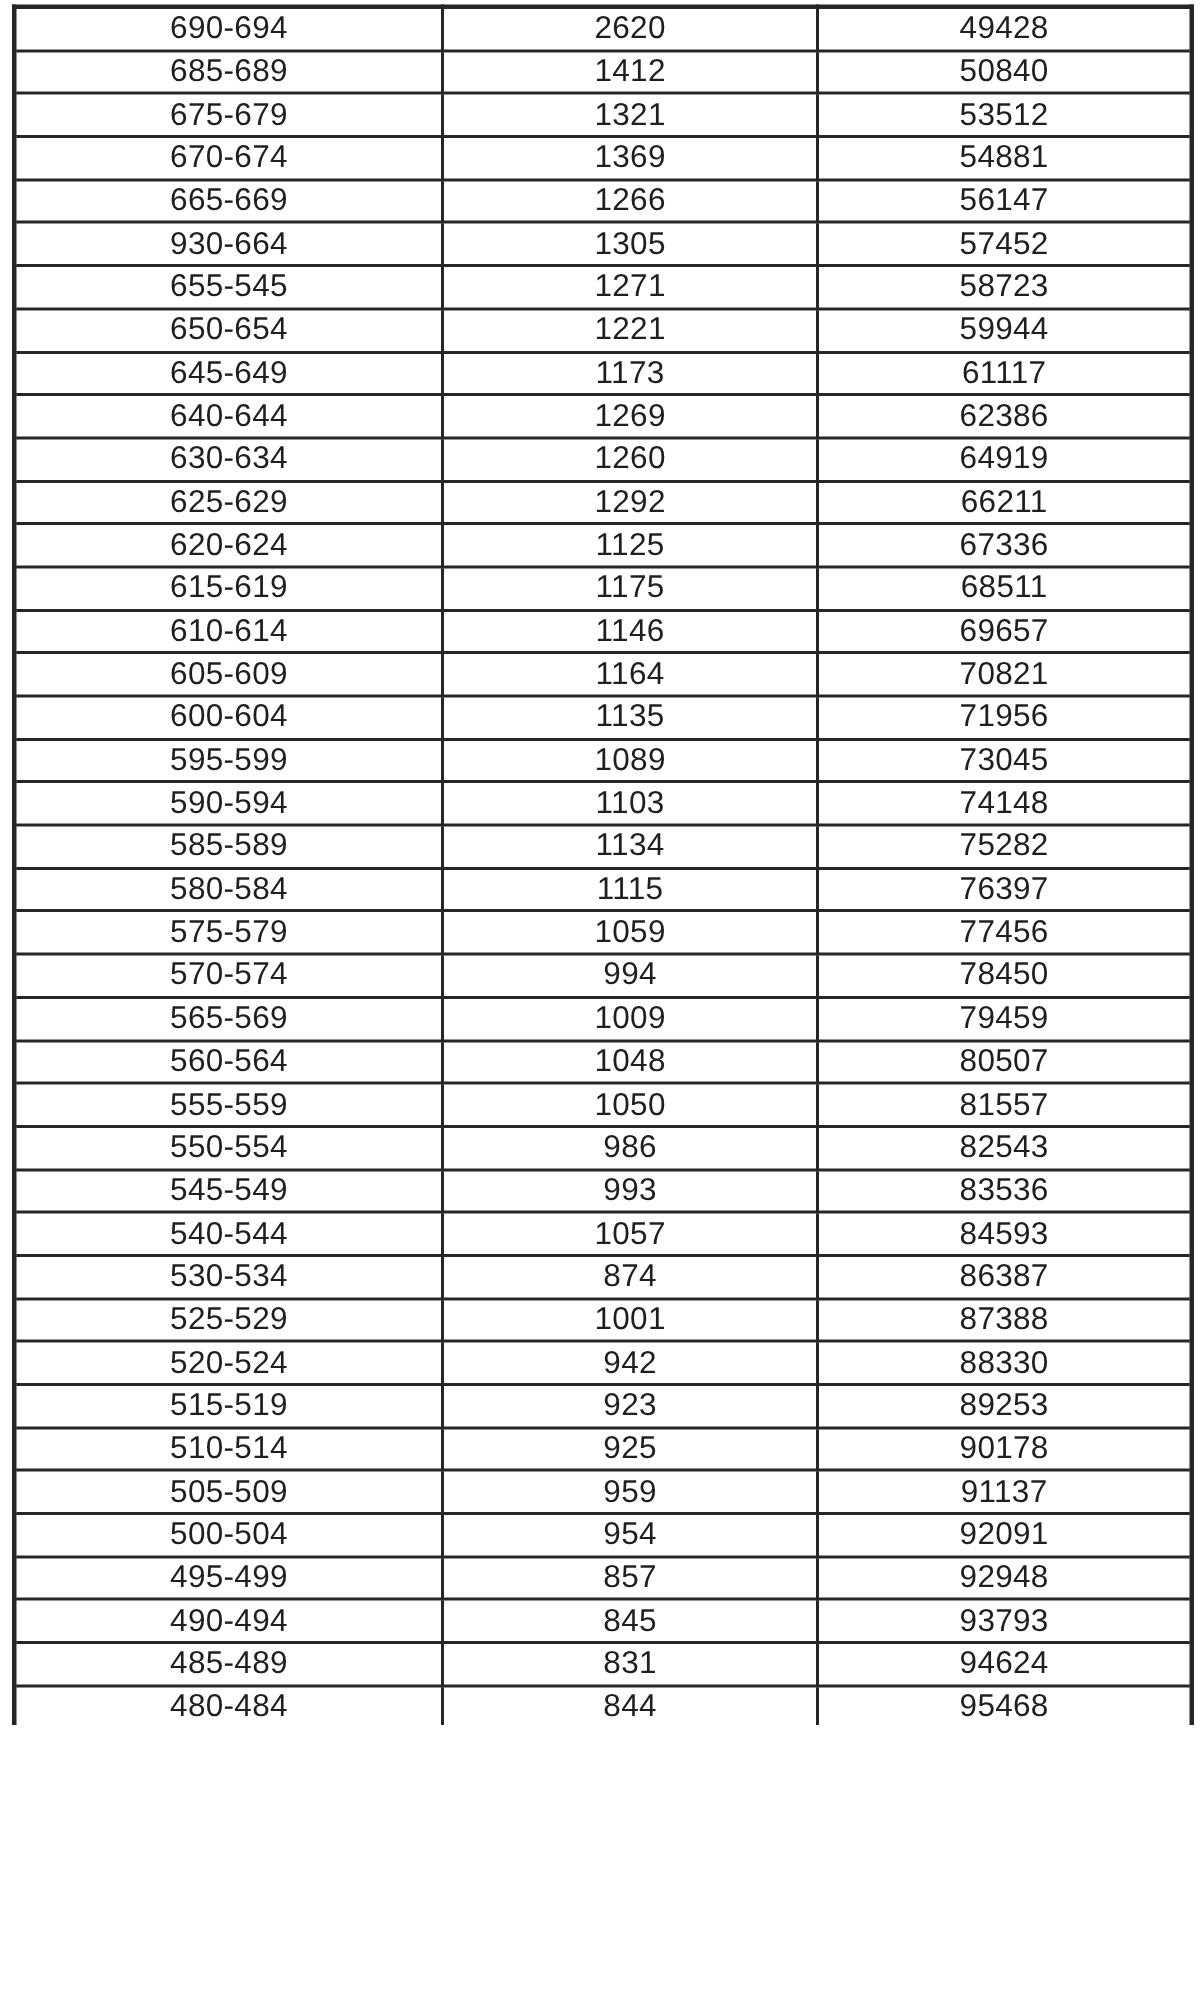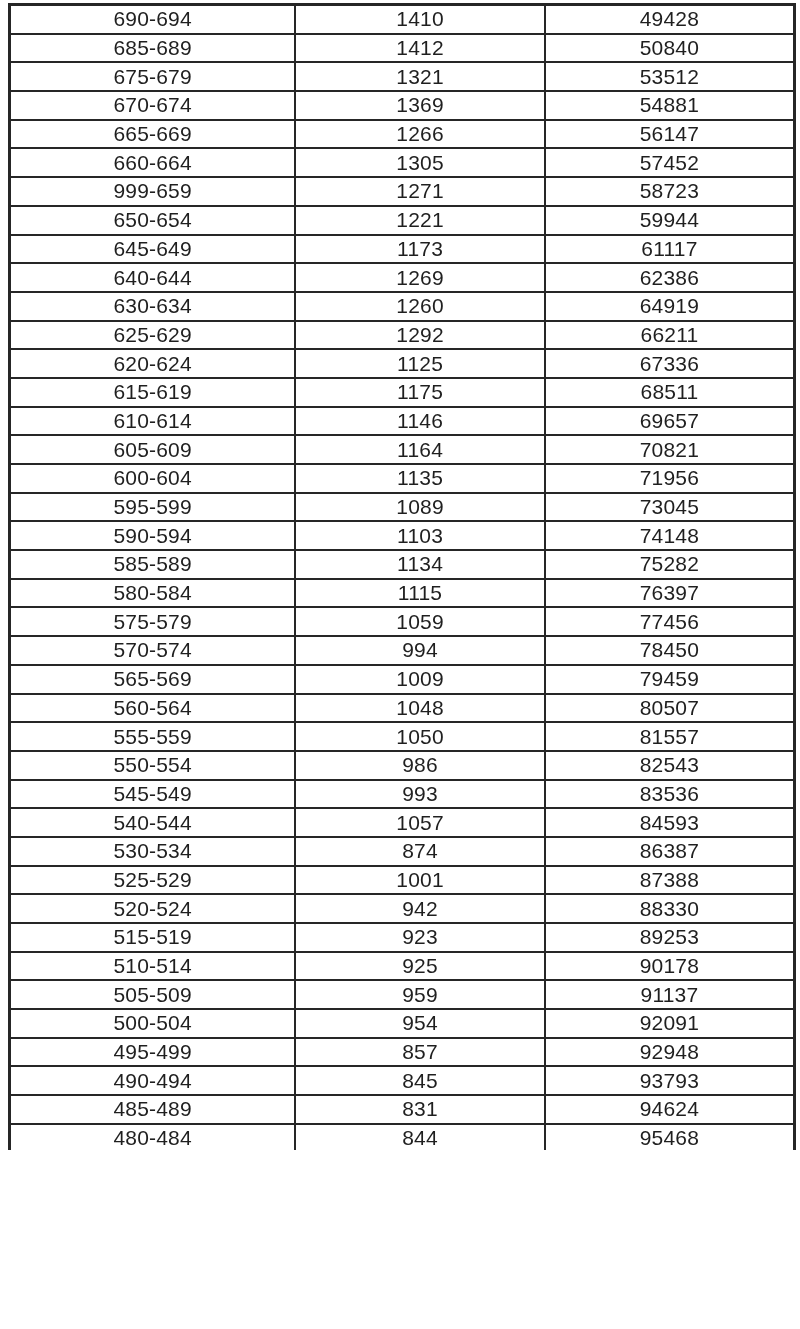--- a/index.html
+++ b/index.html
@@ -47,21 +47,21 @@
 <div class="page">
   <table class="score-table">
     <colgroup>
       <col class="col-range">
       <col class="col-count">
       <col class="col-cumul">
     </colgroup>
     <tbody>
         <tr>
           <td>690-694</td>
-          <td>1410</td>
+          <td>2620</td>
           <td>49428</td>
         </tr>
         <tr>
           <td>685-689</td>
           <td>1412</td>
           <td>50840</td>
         </tr>
         <tr>
           <td>675-679</td>
           <td>1321</td>
@@ -71,26 +71,26 @@
           <td>670-674</td>
           <td>1369</td>
           <td>54881</td>
         </tr>
         <tr>
           <td>665-669</td>
           <td>1266</td>
           <td>56147</td>
         </tr>
         <tr>
-          <td>660-664</td>
+          <td>930-664</td>
           <td>1305</td>
           <td>57452</td>
         </tr>
         <tr>
-          <td>999-659</td>
+          <td>655-545</td>
           <td>1271</td>
           <td>58723</td>
         </tr>
         <tr>
           <td>650-654</td>
           <td>1221</td>
           <td>59944</td>
         </tr>
         <tr>
           <td>645-649</td>

